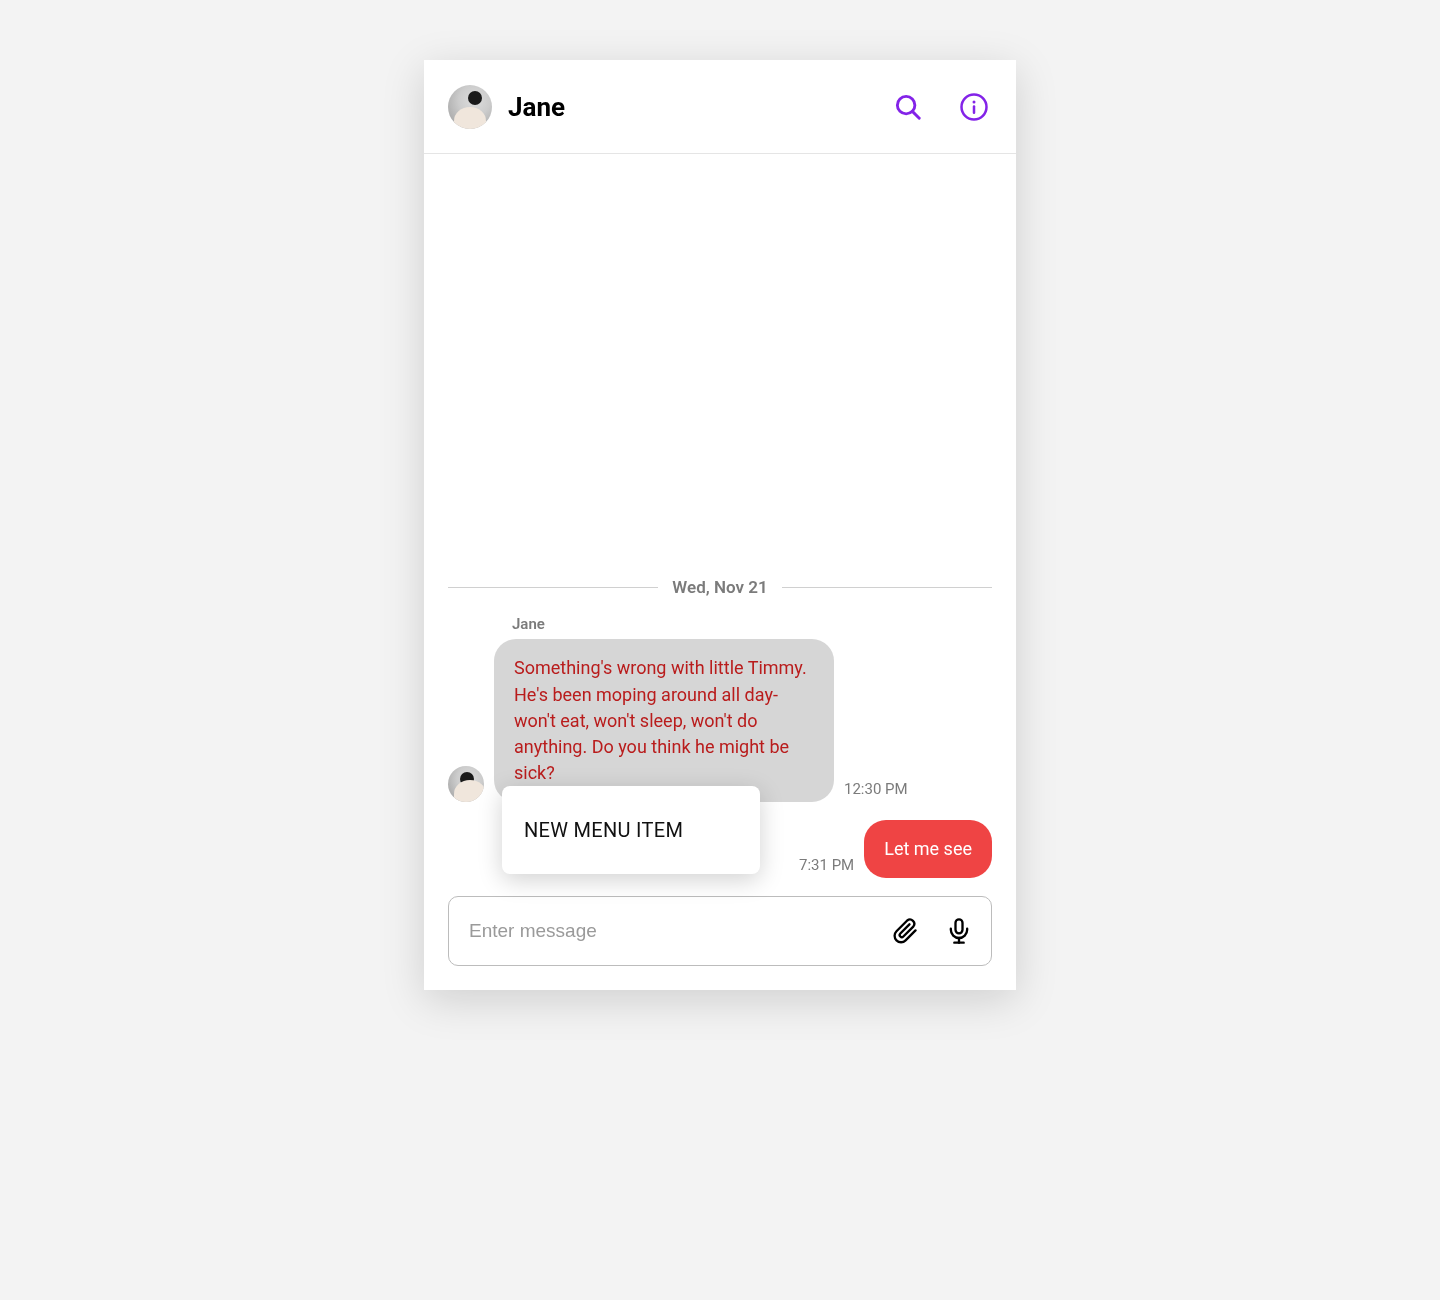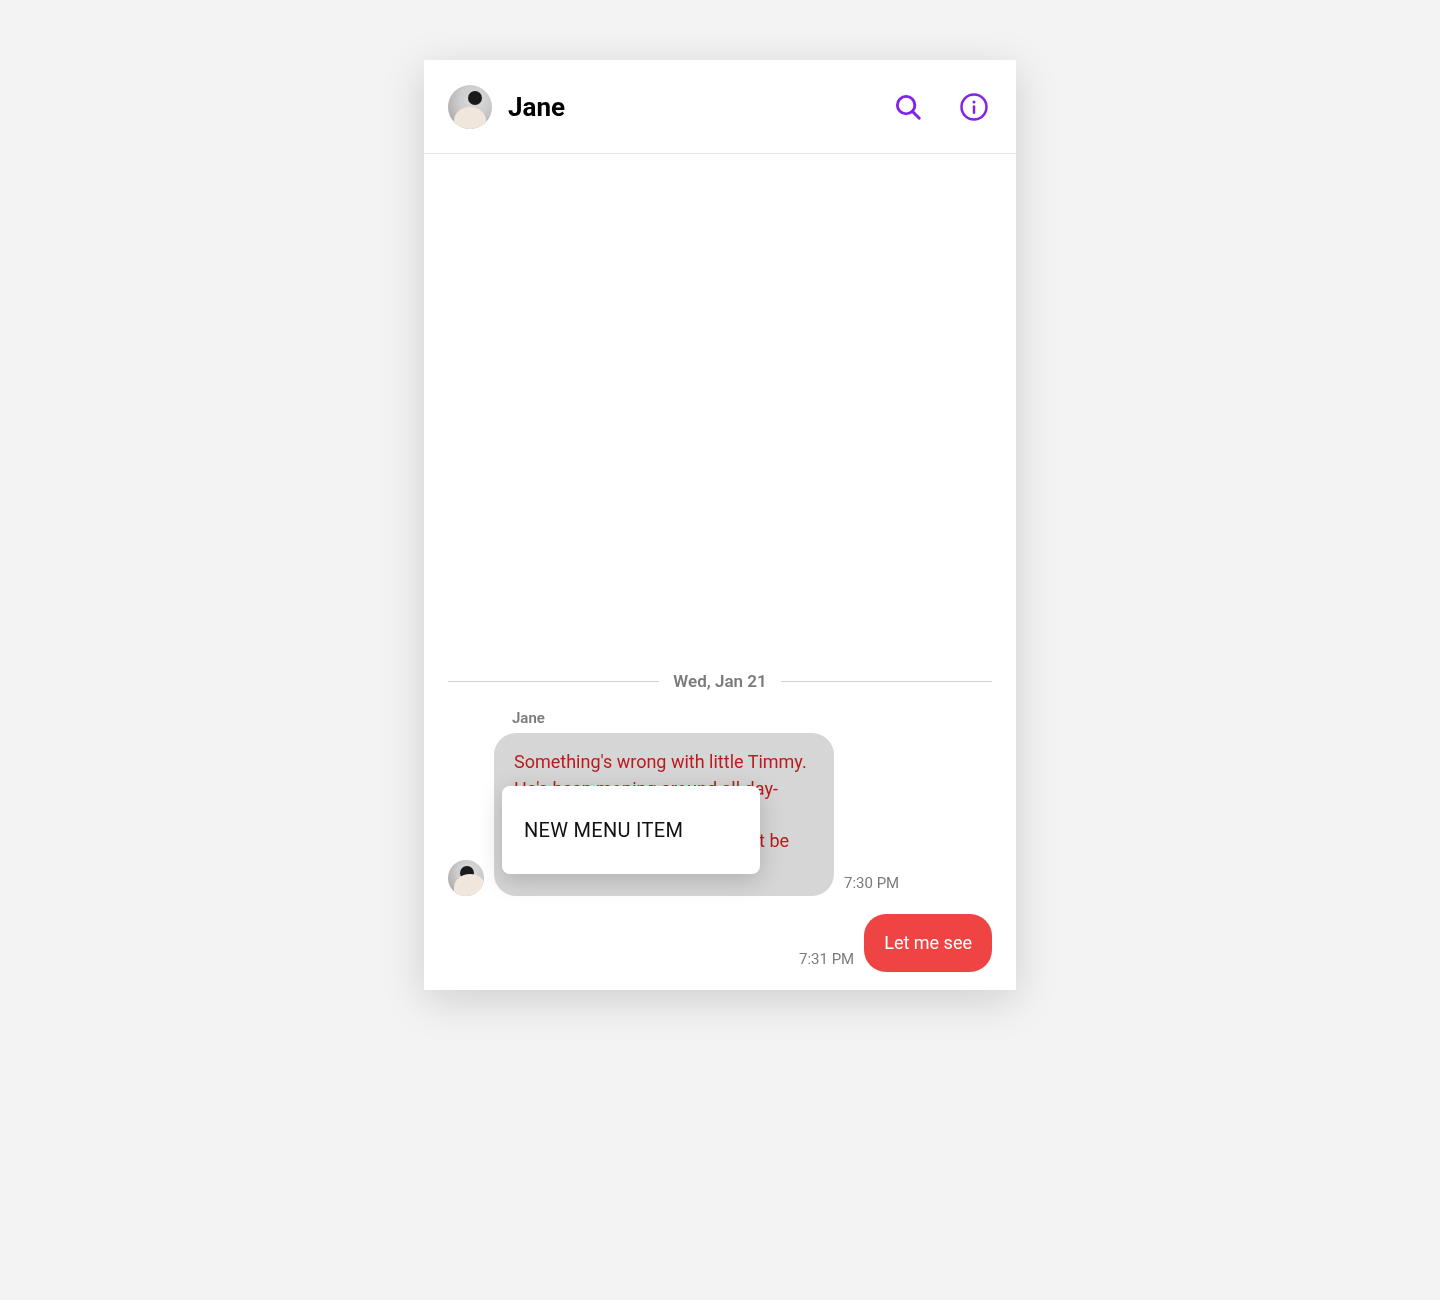--- a/index.html
+++ b/index.html
@@ -221,39 +221,57 @@
         </svg>
       </div>
     </div>
   </div>
 
   <div class="content">
     <div class="spacer"></div>
 
     <div class="date-sep">
       <div class="line"></div>
-      <div class="label">Wed, Jan 21</div>
+      <div class="label">Wed, Nov 21</div>
       <div class="line"></div>
     </div>
 
     <div class="msg-row">
       <div class="avatar avatar-small"></div>
       <div class="msg-col">
         <div class="sender-name">Jane</div>
         <div class="bubble in">Something's wrong with little Timmy. He's been moping around all day-won't eat, won't sleep, won't do anything. Do you think he might be sick?</div>
       </div>
-      <div class="timestamp">7:30 PM</div>
+      <div class="timestamp">12:30 PM</div>
     </div>
 
     <div class="msg-row out">
       <div class="msg-col">
         <div class="bubble out">Let me see</div>
       </div>
       <div class="timestamp">7:31 PM</div>
     </div>
 
     <div class="context-menu">
       <div class="menu-item">NEW MENU ITEM</div>
     </div>
   </div>
 
+  <div class="composer">
+    <input type="text" placeholder="Enter message" style="">
+    <div class="composer-actions">
+      <div class="icon-btn">
+        <svg width="28" height="28" viewBox="0 0 24 24" fill="none" stroke="#000" stroke-width="2" stroke-linecap="round" stroke-linejoin="round">
+          <path d="M21 11.5l-8.5 8.5a5.5 5.5 0 0 1-7.8-7.8l9.2-9.2a3.7 3.7 0 0 1 5.2 5.2L10.6 16.7a1.8 1.8 0 0 1-2.6-2.6l7.8-7.8"></path>
+        </svg>
+      </div>
+      <div class="icon-btn">
+        <svg width="28" height="28" viewBox="0 0 24 24" fill="none" stroke="#000" stroke-width="2" stroke-linecap="round" stroke-linejoin="round">
+          <rect x="9" y="2" width="6" height="12" rx="3"></rect>
+          <path d="M5 10v1a7 7 0 0 0 14 0v-1"></path>
+          <line x1="12" y1="18" x2="12" y2="22"></line>
+          <line x1="8" y1="22" x2="16" y2="22"></line>
+        </svg>
+      </div>
+    </div>
+  </div>
 
 </div>
 
 </body></html>

